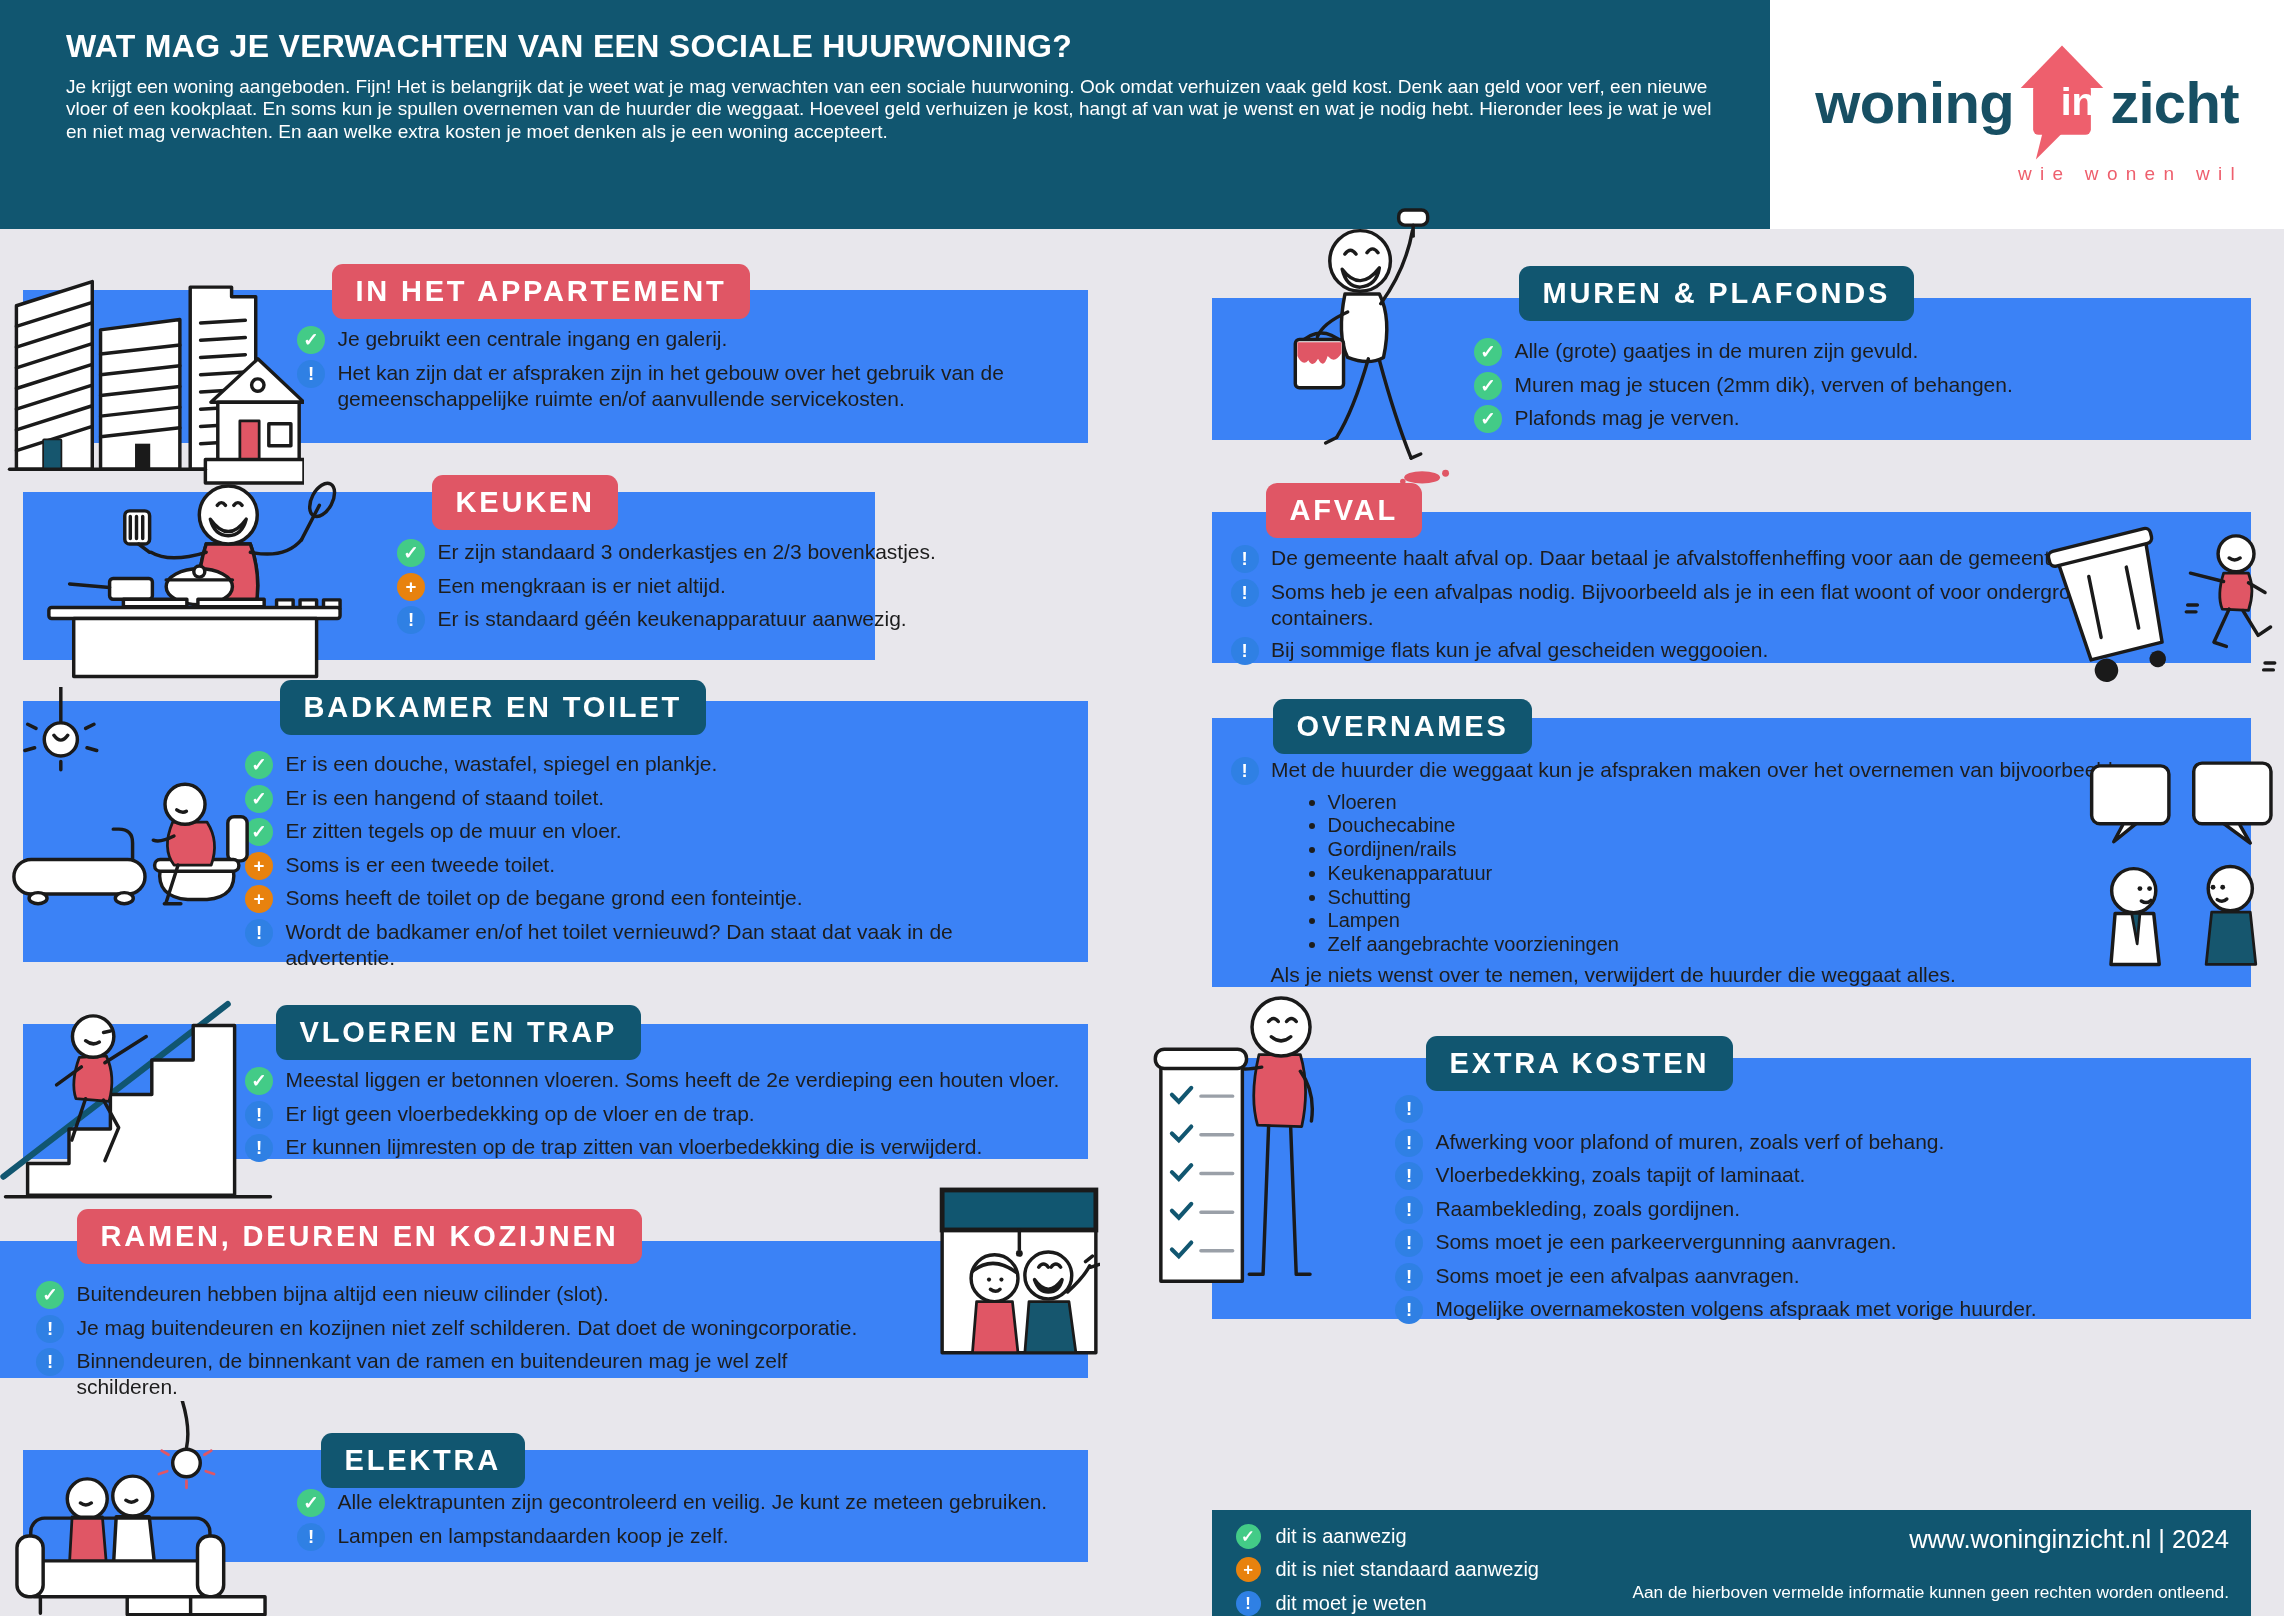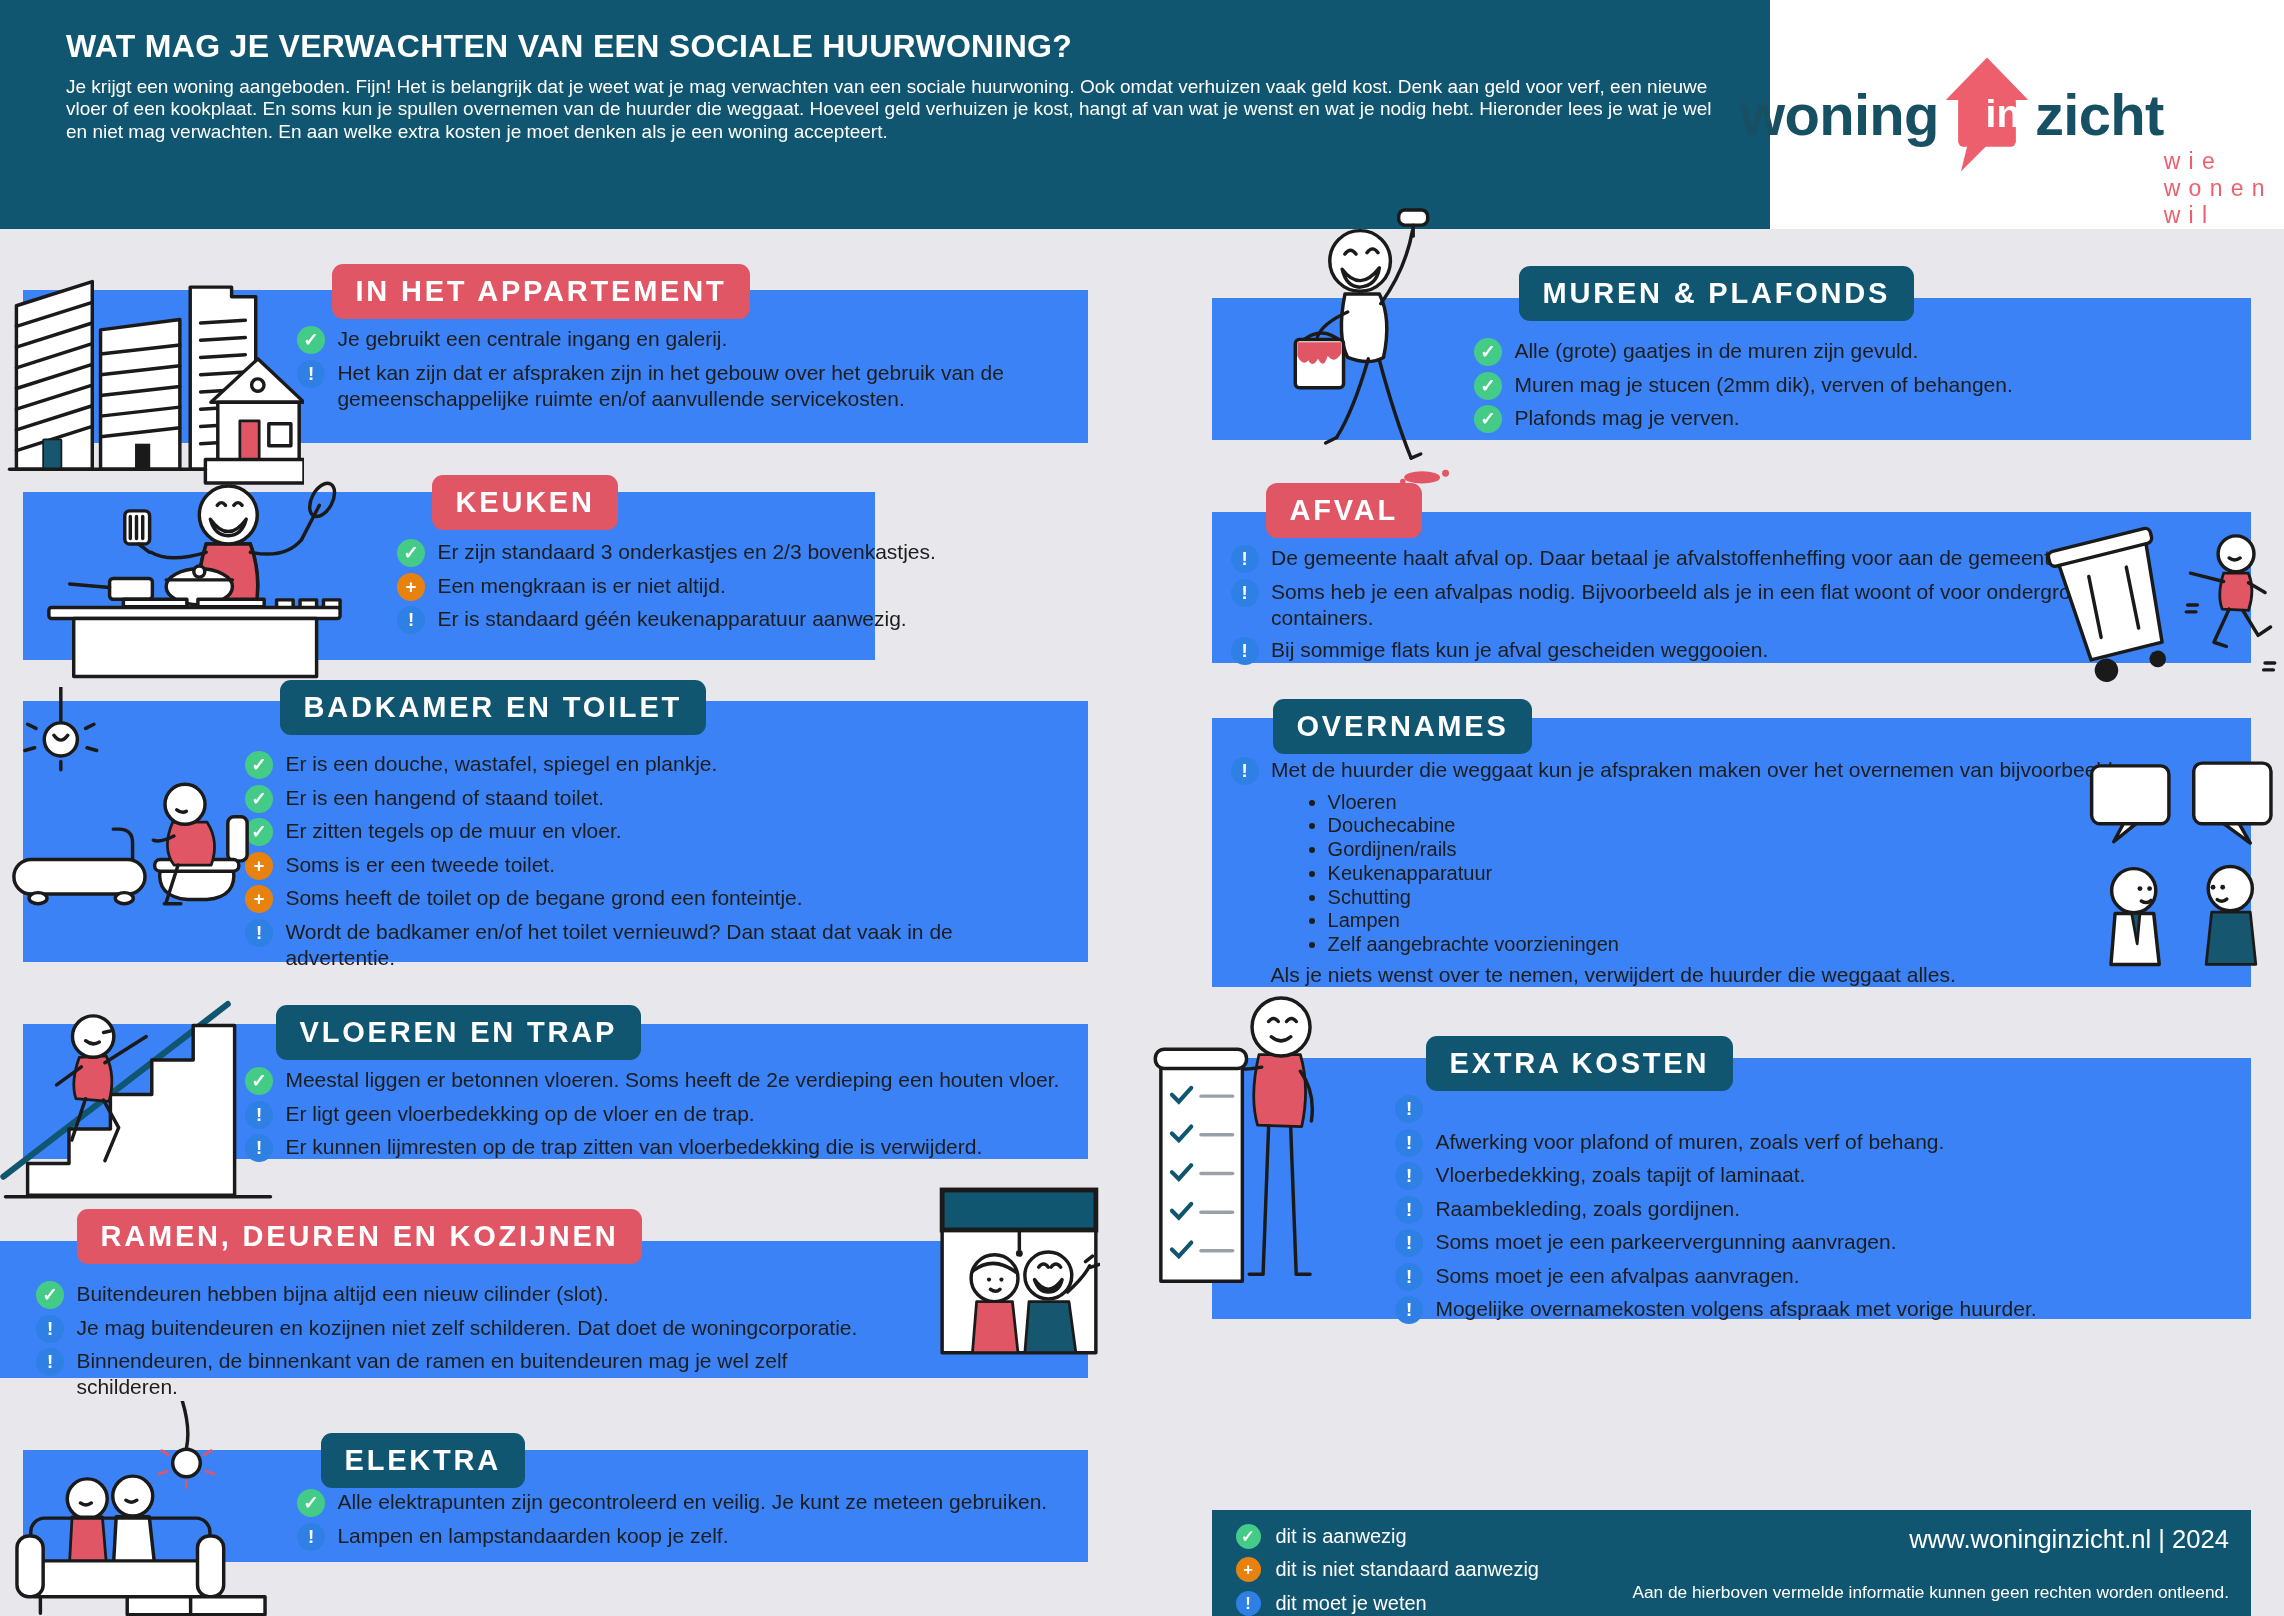--- a/index.html
+++ b/index.html
@@ -3,26 +3,26 @@
 <meta charset="utf-8">
 <style>
   html,body{margin:0;padding:0;}
   body{font-family:"Liberation Sans",sans-serif;background:#c9c9cf;}
   .page{position:relative;width:2284px;height:1616px;background:#e8e7ec;overflow:hidden;}
 
   
   .topbar{position:absolute;left:0;top:0;width:1770px;height:229px;background:#115670;color:#fff;box-sizing:border-box;padding:28px 12px 0 66px;z-index:1;}
   .topbar h1{margin:0 0 11px 0;font-size:32px;font-weight:bold;letter-spacing:0.3px;}
   .topbar p{margin:0;font-size:19px;line-height:1.18;width:1658px;font-weight:300;}
-  .logobox{position:absolute;left:1770px;top:0;width:514px;height:229px;background:#ffffff;z-index:1;display:flex;align-items:center;justify-content:center;}
+  .logobox{position:absolute;left:1770px;top:0;width:514px;height:229px;background:#ffffff;z-index:1;display:flex;flex-direction:column;align-items:center;justify-content:center;}
   .logorow{display:flex;align-items:center;}
   .logo-word{font-size:58px;font-weight:bold;color:#174f63;letter-spacing:-0.7px;}
   .logo-house{position:relative;width:88px;height:117px;margin:0 4.1px;flex:none;}
   .logo-house .logo-in{position:absolute;left:16px;top:36px;width:88px;text-align:center;color:#fff;font-size:39px;font-weight:bold;}
-  .logo-tagline{margin-top:1.4px;align-self:flex-end;margin-right:41px;color:#ee5f6d;font-size:23px;letter-spacing:8.3px;}
+  .logo-tagline{margin-top:1.4px;align-self:flex-end;margin-right:41px;color:#ee5f6d;font-size:19px;letter-spacing:8.3px;}
 
   
   .band{position:absolute;background:#3b82f6;z-index:2;}
   .badge{position:absolute;z-index:6;padding:11px 23.5px;border-radius:11px;color:#fff;font-weight:bold;font-size:29px;letter-spacing:2.8px;white-space:nowrap;}
   .badge.red{background:#e05665;}
   .badge.teal{background:#115670;}
 
   .items{position:absolute;margin:0;padding:0;list-style:none;z-index:3;}
   .item{display:flex;align-items:flex-start;gap:12.4px;margin:0 0 5.5px 0;font-size:21px;line-height:1.25;color:#1d1d1d;}
   .ic{flex:none;width:28px;height:28px;border-radius:50%;color:#fff;font-weight:bold;font-size:18.6px;line-height:28px;text-align:center;}

